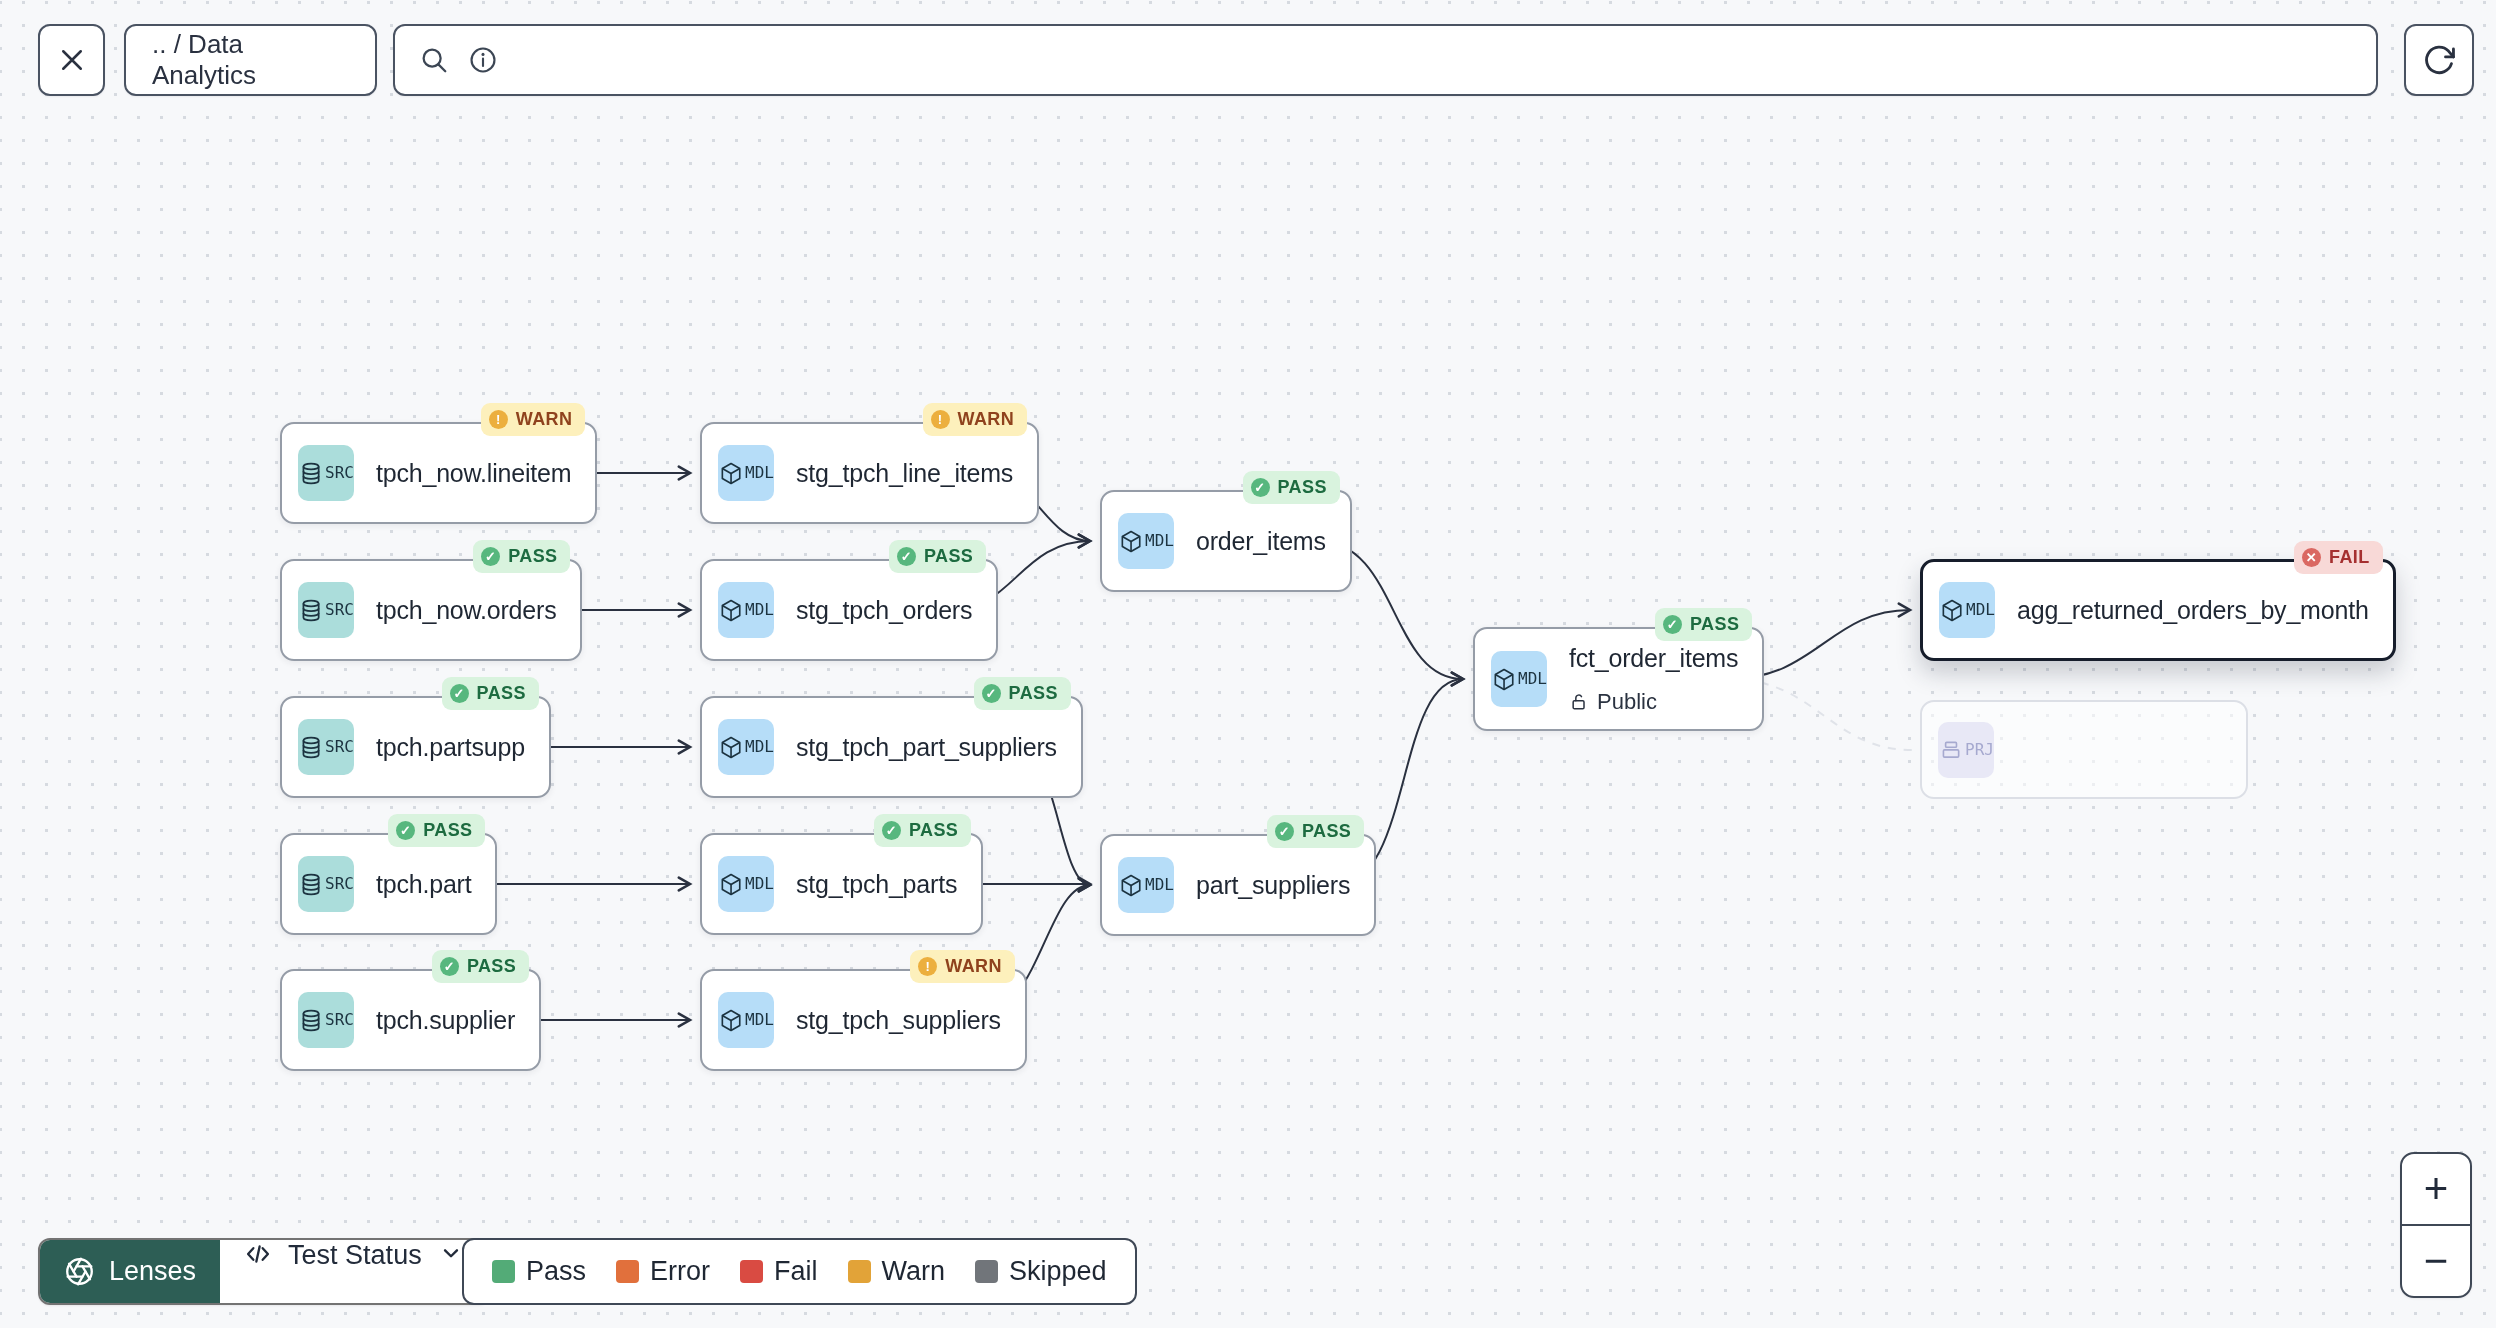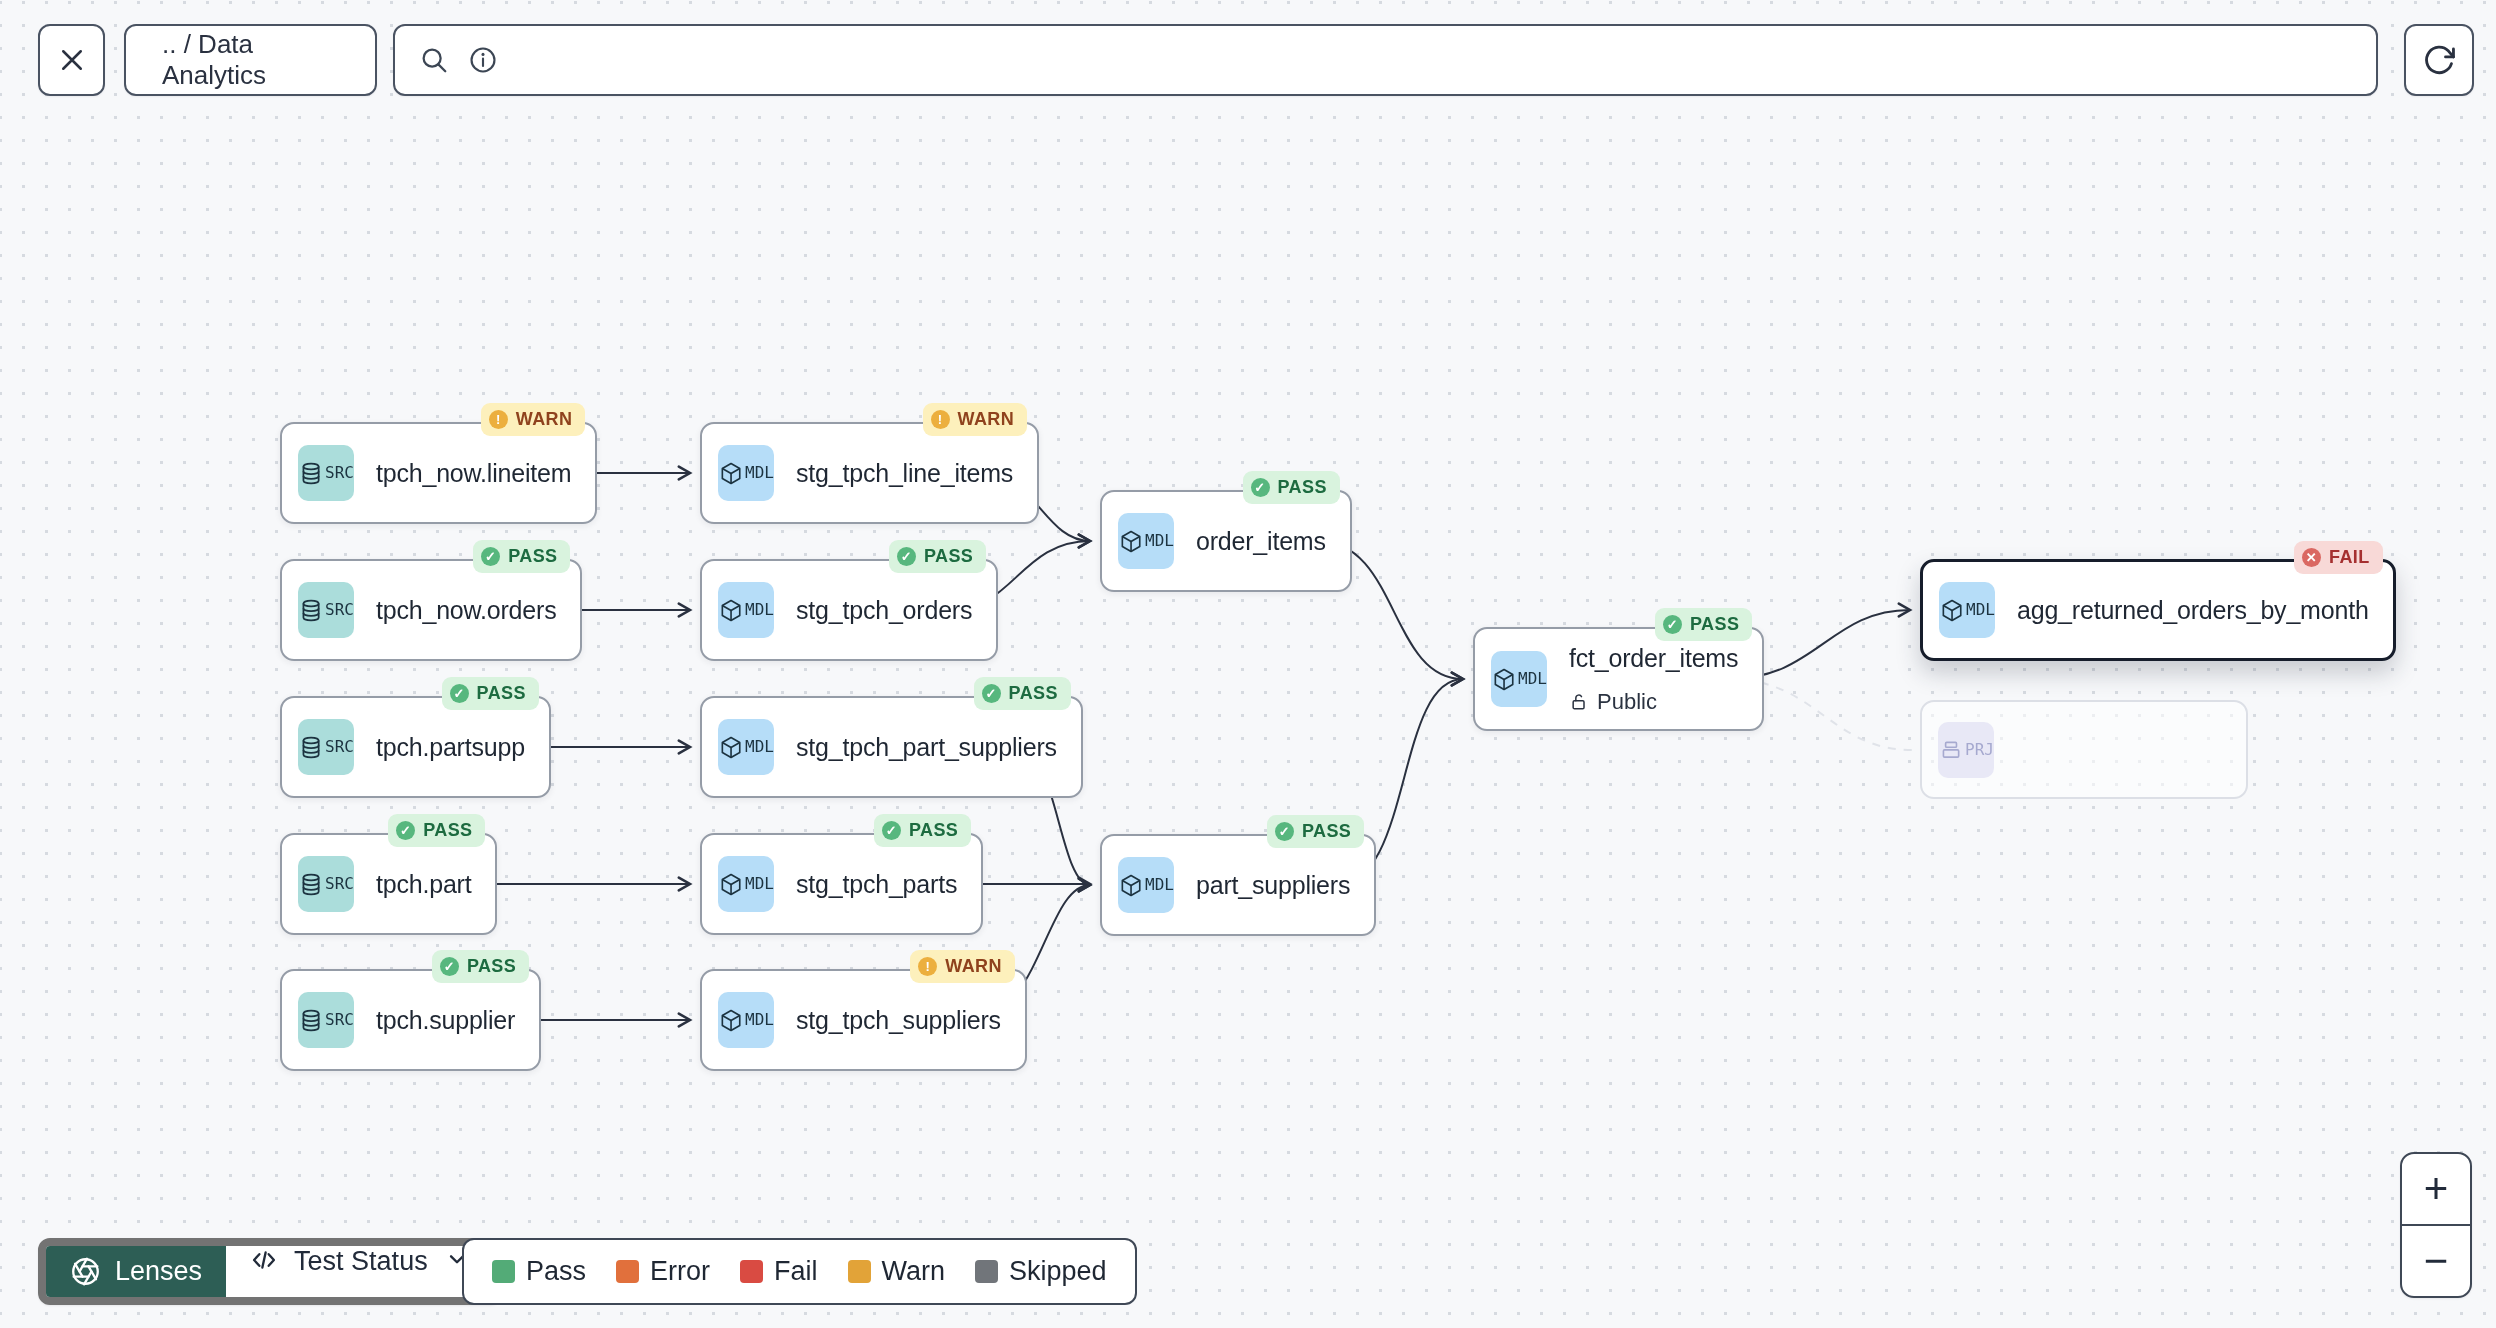--- a/index.html
+++ b/index.html
@@ -13,21 +13,21 @@
   }
   svg { display:block; }
 
   
   .tb-btn {
     position:absolute; top:24px; height:72px; background:#ffffff;
     border:2px solid #4a5362; border-radius:12px;
     display:flex; align-items:center; justify-content:center;
     color:#2a3140; cursor:pointer; box-shadow:0 1px 2px rgba(32,41,57,.06);
   }
-  .breadcrumb-btn { font-size:26px; padding:0 36px; }
+  .breadcrumb-btn { font-size:26px; padding:0 26px; }
   .searchbar {
     position:absolute; top:24px; left:393px; width:1985px; height:72px;
     background:#fff; border:2px solid #4a5362; border-radius:12px;
     display:flex; align-items:center; gap:18px; padding:0 24px;
     box-shadow:0 1px 2px rgba(32,41,57,.06);
   }
   .searchbar input {
     flex:1; border:none; outline:none; background:transparent;
     font-family:"Liberation Sans", sans-serif; font-size:28px; color:#1f2733;
   }
@@ -77,21 +77,21 @@
     position:absolute; z-index:1; height:99px; background:rgba(255,255,255,.55);
     border:2px solid #dcdfe6; border-radius:14px;
     display:flex; align-items:center; gap:22px; padding:0 24px 0 16px; cursor:pointer;
   }
   .ghost .t1 { font-size:24px; color:#c5c8d1; }
   .ghost .t2 { font-size:25px; color:#b6bac4; white-space:nowrap; }
 
   
   .lens-group {
     position:absolute; left:38px; top:1238px; height:67px; z-index:2;
-    display:flex; border:8px solid #737373; border-radius:12px; overflow:hidden;
+    display:flex; border:2px solid #737373; border-radius:12px; overflow:hidden;
     background:#fff; box-shadow:0 1px 2px rgba(32,41,57,.08);
   }
   .lens-left {
     background:#2d5e55; color:#fff; display:flex; align-items:center;
     gap:14px; padding:0 24px; font-size:27px; cursor:pointer;
   }
   .lens-right {
     display:flex; align-items:flex-start; gap:16px; padding:0 24px;
     font-size:27px; color:#222b3a; cursor:pointer;
   }

